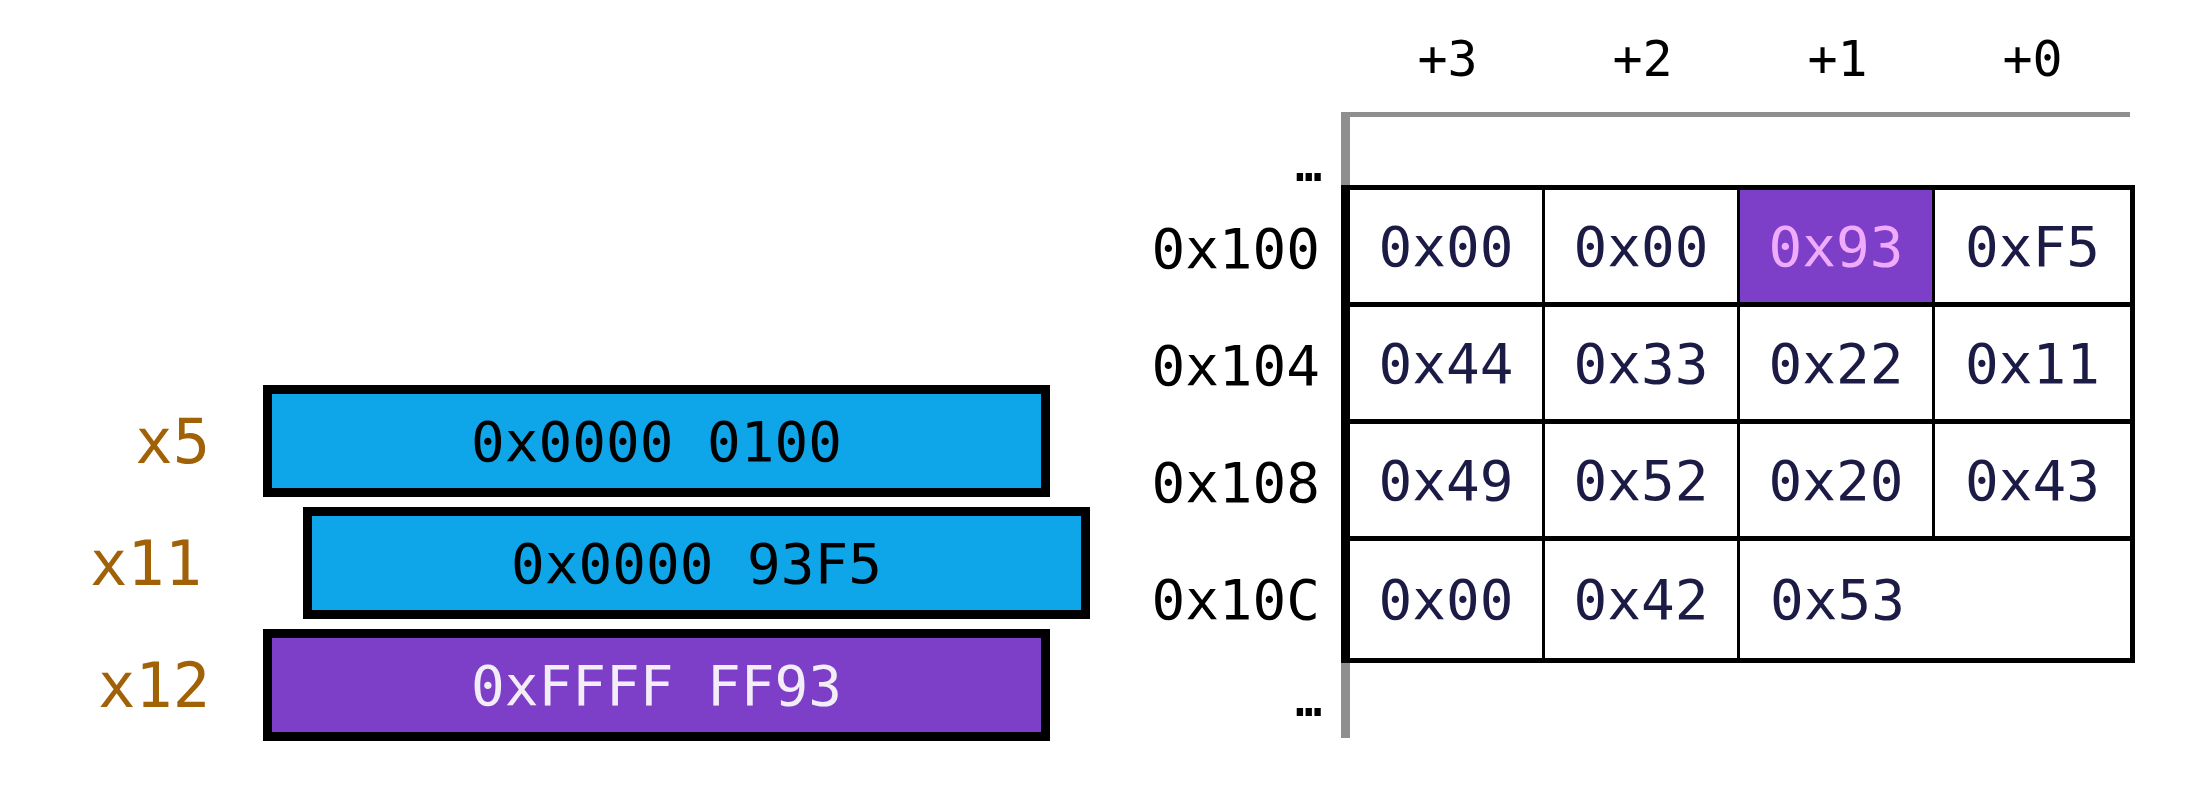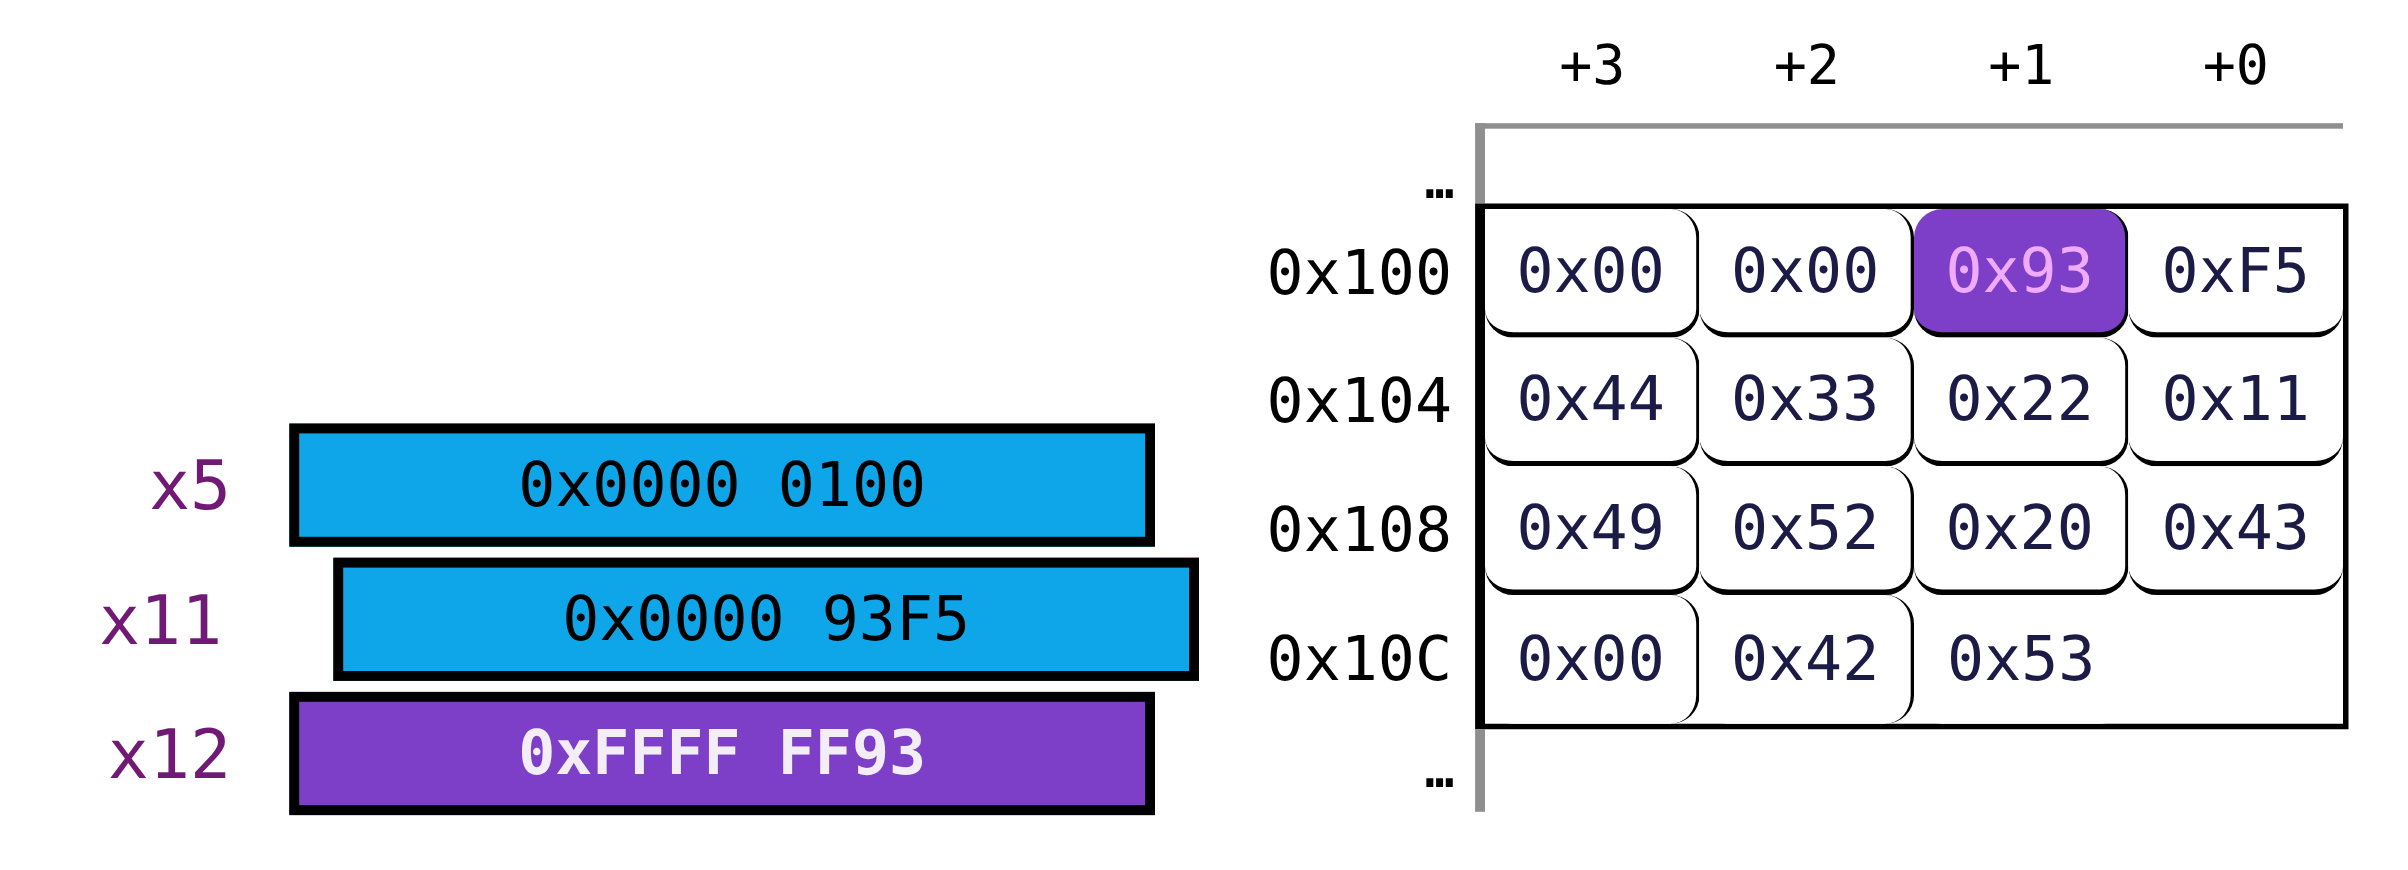--- a/index.html
+++ b/index.html
@@ -10,28 +10,28 @@
     height: 791px;
     background: #ffffff;
     font-family: "DejaVu Sans Mono", "Liberation Mono", monospace;
     overflow: hidden;
   }
   .abs { position: absolute; }
 
   
   .reg-label {
     display: flex; align-items: center; justify-content: flex-end;
-    font-size: 62px; color: #701a75;
+    font-size: 62px; color: #a16207;
   }
   .reg-box {
     border: 9px solid #000; background: #0ea5e9;
     display: flex; align-items: center; justify-content: center;
     font-size: 56px; color: #000;
   }
-  .reg-box.hl { background: #7D3FC7; color: #F2EDF7; font-weight: bold; }
+  .reg-box.hl { background: #7D3FC7; color: #F2EDF7; }
 
   
   .hdr {
     display: flex; align-items: center; justify-content: center;
     font-size: 50px; color: #000;
   }
   .grayline { background: #8F8F8F; }
   .ellipsis {
     display: flex; align-items: center; justify-content: flex-end;
     font-size: 44px; font-weight: bold; color: #000; letter-spacing: -2px;
@@ -45,21 +45,21 @@
     grid-template-columns: repeat(4, 195px);
     grid-template-rows: repeat(4, 117px);
     border: 5px solid #000;
     border-left: 9px solid #000;
     background: #fff;
   }
   .cell {
     border-right: 3px solid #000;
     border-bottom: 5px solid #000;
     display: flex; align-items: center; justify-content: center;
-    font-size: 56px; color: #1B1B45; background: #fff; border-radius: 26px;
+    font-size: 56px; color: #1B1B45; background: #fff;
   }
   .cell.lastcol { border-right: none; }
   .cell.lastrow { border-bottom: none; }
   .cell.hl { background: #7D3FC7; color: #f0abfc; font-weight: normal; }
 </style>
 </head>
 <body>
 
 <div class="canvas">
 

